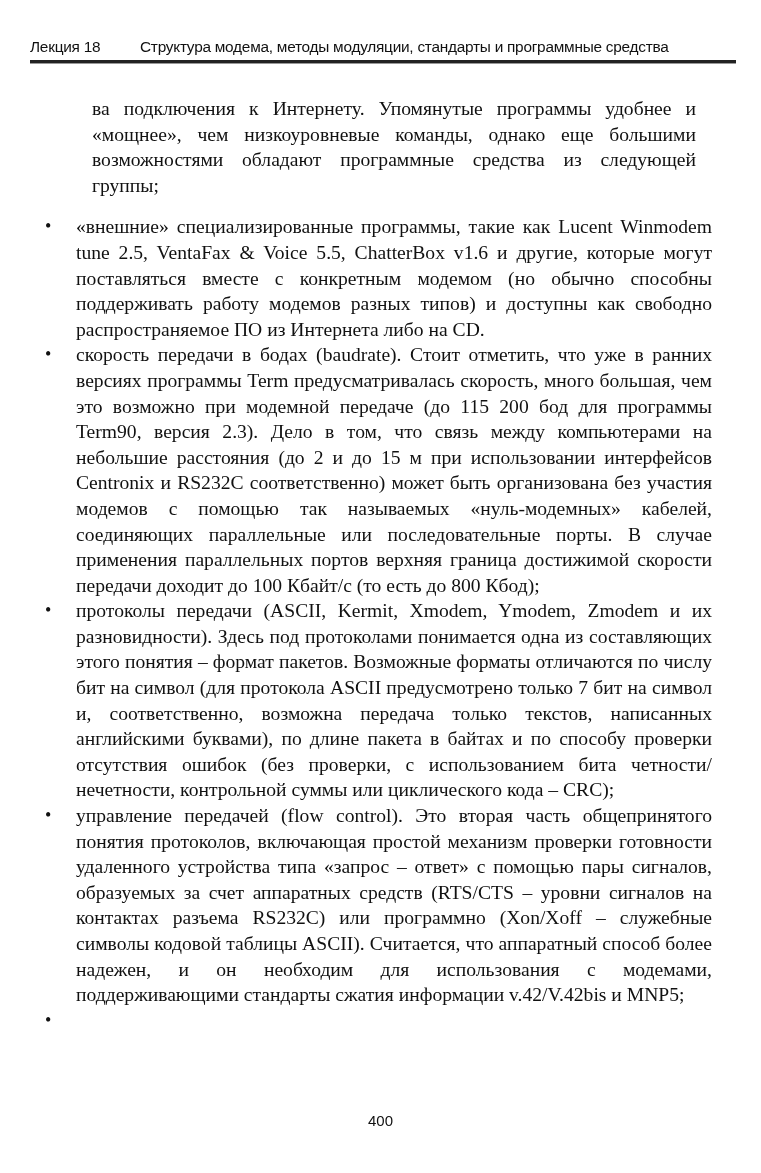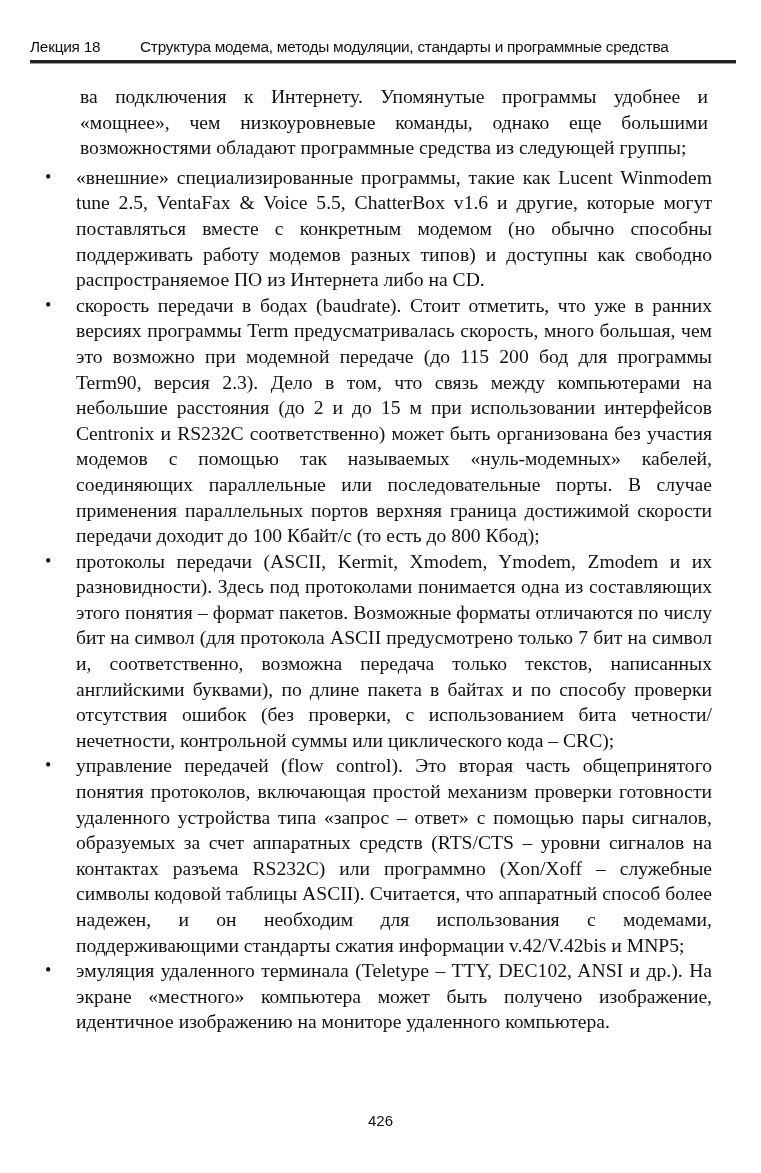--- a/index.html
+++ b/index.html
@@ -14,21 +14,21 @@
   .rule {
     position: absolute; left: 30px; top: 60px; width: 706px; height: 3px;
     background: #222;
   }
   .rule2 { position: absolute; left: 30px; top: 63px; width: 706px; height: 1px; background: #999; }
   .body {
     position: absolute; left: 45px; top: 80px; width: 667px;
     font-family: "Liberation Serif", serif; font-size: 19.6px; line-height: 25.6px;
     text-align: justify; hyphens: manual;
   }
-  .body p { margin: 4px; }
+  .body p { margin: 16px; }
   .cont { padding-left: 31px; }
   .indent { text-indent: 31px; }
   ul.bullets { list-style: none; margin: 0; padding: 0; }
   ul.bullets li { position: relative; padding-left: 31px; }
   ul.bullets li .bullet {
     position: absolute; left: 0; top: 0; width: 20px; font-size: 18px;
   }
   .pagenum {
     position: absolute; left: 0; width: 761px; top: 1112px; text-align: center;
     font-family: "Liberation Sans", sans-serif; font-size: 15px; color: #111;
@@ -60,19 +60,18 @@
       <li>
         <span class="bullet">•</span>
         <span>протоколы передачи (ASCII, Kermit, Xmodem, Ymodem, Zmodem и их разновидности). Здесь под протоколами понимается одна из составляющих этого понятия – формат пакетов. Возможные форматы отличаются по числу бит на символ (для протокола ASCII предусмотрено только 7 бит на символ и, соответственно, возможна передача только текстов, написанных английскими буквами), по длине пакета в байтах и по способу проверки отсутствия ошибок (без проверки, с использованием бита четности/нечетности, контрольной суммы или циклического кода – CRC);</span>
       </li>
       <li>
         <span class="bullet">•</span>
         <span>управление передачей (flow control). Это вторая часть общепринятого понятия протоколов, включающая простой механизм проверки готовности удаленного устройства типа «запрос – ответ» с помощью пары сигналов, образуемых за счет аппаратных средств (RTS/CTS – уровни сигналов на контактах разъема RS232C) или программно (Xon/Xoff – служебные символы кодовой таблицы ASCII). Считается, что аппаратный способ более надежен, и он необходим для использования с модемами, поддерживающими стандарты сжатия информации v.42/V.42bis и MNP5;</span>
       </li>
       <li>
         <span class="bullet">•</span>
-        <span>эмуляция удаленного терминала (Teletype – TTY, DEC102, ANSI и др.). На экране «местного» компьютера может быть получено изображение, идентичное изображению на мониторе удаленного компьютера.</span>
       </li>
     </ul>
   </div>
 
-  <div class="pagenum">426</div>
+  <div class="pagenum">400</div>
 </div>
 
 </body></html>

